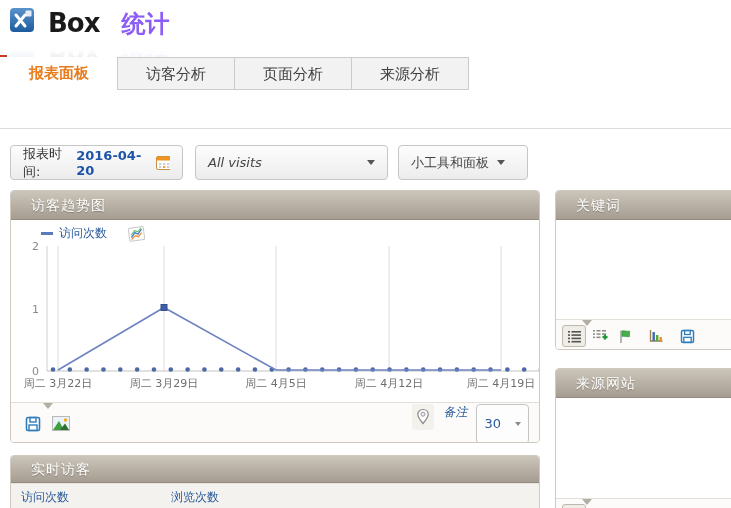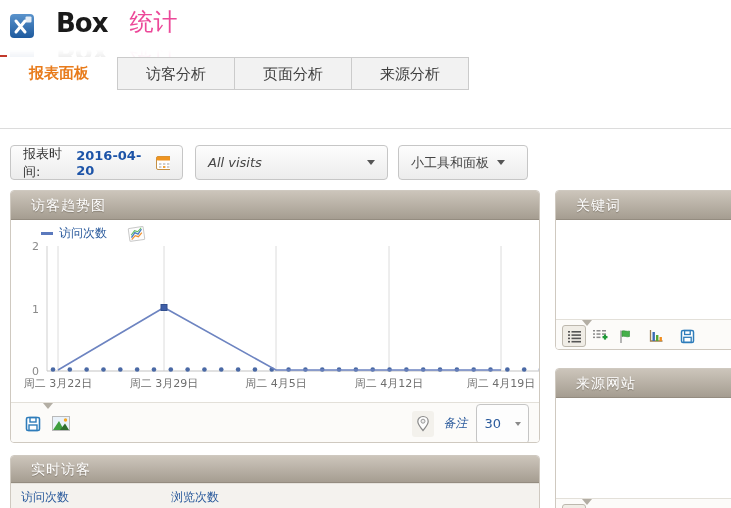--- a/index.html
+++ b/index.html
@@ -3,24 +3,24 @@
 <meta charset="utf-8">
 <style>
   html,body{margin:0;padding:0;}
   body{
     width:731px;height:508px;position:relative;overflow:hidden;
     background:#fff;font-family:"DejaVu Sans",sans-serif;color:#333;
     -webkit-font-smoothing:antialiased;
   }
   
   .logo{position:absolute;left:10px;top:8px;}
-  .logo-row{display:flex;align-items:flex-end;gap:22px;height:30px;}
+  .logo-row{display:flex;align-items:flex-start;gap:14px;height:30px;}
   .logo-icon{display:block;}
   .logo-box{font-size:26px;font-weight:bold;color:#1a1a1a;letter-spacing:-1px;}
-  .logo-zh{font-size:24px;font-weight:normal;color:#ec4899;}
+  .logo-zh{font-size:24px;font-weight:bold;color:#8b5cf6;margin-left:8px;}
   .logo-reflect{transform:scaleY(-1);opacity:.20;margin-top:1px;
     -webkit-mask-image:linear-gradient(to bottom,rgba(0,0,0,.9),transparent 65%);
     mask-image:linear-gradient(to bottom,rgba(0,0,0,.9),transparent 65%);}
   
   .tabs{position:absolute;left:0;top:57px;display:flex;height:33px;}
   .tab{width:118px;height:33px;line-height:33px;text-align:center;font-size:15px;
     color:#3f3f3f;background:#f2f2f2;border:1px solid #cbcbcb;box-sizing:border-box;
     margin-left:-1px;cursor:pointer;}
   .tab:first-child{margin-left:0;font-weight:bold;}
   .tab.active{background:#fff;border:none;color:#e87b1b;}
@@ -58,21 +58,21 @@
   .legend .sticon{margin-left:14px;}
   .trend-svg{position:absolute;left:0;top:2px;}
   .widget-footer{position:relative;height:42px;border-top:1px solid #e3e0d9;
     background:#fcfbf9;display:flex;align-items:center;padding:0 10px;box-sizing:border-box;}
   .min-tri{position:absolute;top:0;width:0;height:0;border-left:5px solid transparent;
     border-right:5px solid transparent;border-top:6px solid #b3aea4;cursor:pointer;}
   #w-trend .min-tri{left:32px;}
   .icon-btn{display:inline-flex;align-items:center;justify-content:center;width:24px;height:22px;
     border-radius:3px;cursor:pointer;margin-right:4px;}
   .icon-btn.selected{border:1px solid #bdb8ae;background:#f0ede6;}
-  .footer-right{margin-left:auto;display:flex;align-items:center;gap:9px;}
+  .footer-right{margin-left:auto;display:flex;align-items:flex-start;gap:9px;}
   .pin-btn{display:inline-flex;align-items:center;justify-content:center;width:22px;height:26px;
     background:#f3f1ec;border-radius:3px;cursor:pointer;}
   .annot-link{font-size:12px;font-style:italic;color:#2a5a9c;text-decoration:none;cursor:pointer;}
   .rows-select{display:inline-flex;align-items:center;gap:14px;height:22px;padding:8px 7px;
     border:1px solid #c5c5c5;border-radius:4px;background:#fdfdfd;font-size:13px;color:#2a5a9c;cursor:pointer;}
   
   .empty-body{background:#fff;}
   #w-keywords .empty-body{height:99px;}
   #w-referrers .empty-body{height:100px;}
   .icon-row{position:relative;border-top:1px solid #e3e0d9;background:#fcfbf9;

